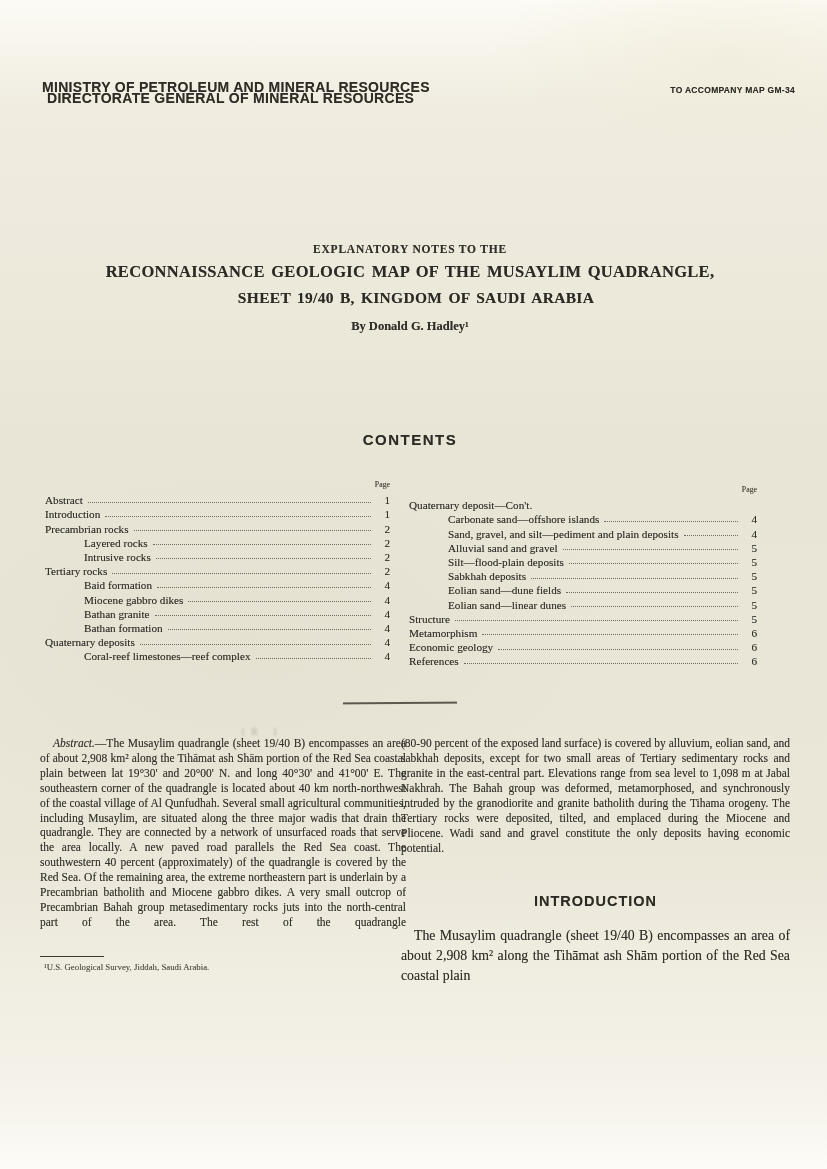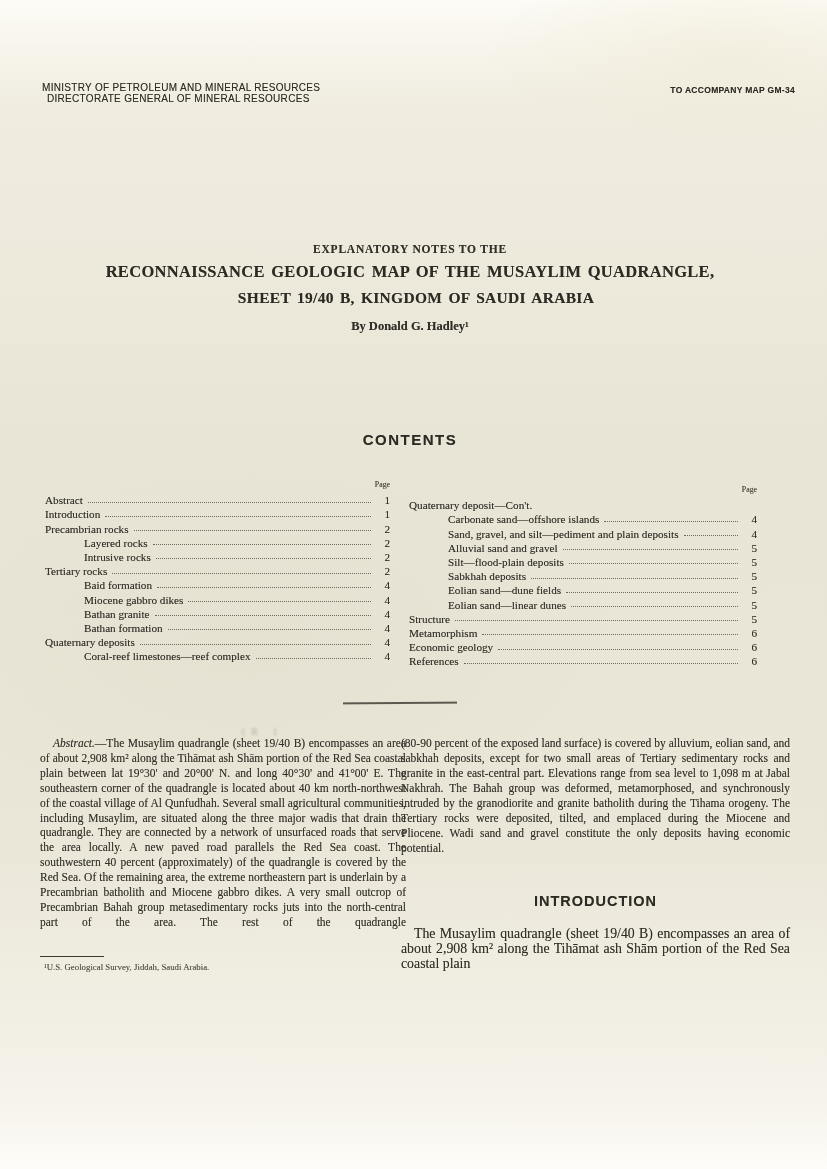--- a/index.html
+++ b/index.html
@@ -9,21 +9,21 @@
     color:#34312b;
     background:
       radial-gradient(340px 150px at 88% 5%, rgba(240,234,214,.55), transparent 70%),
       radial-gradient(500px 260px at 30% 55%, rgba(222,216,198,.35), transparent 75%),
       linear-gradient(180deg,#fcfbf5 0%,#f0ece0 9%,#e9e5d6 38%,#eae6d8 72%,#f5f3ea 94%,#fdfcf8 100%);
   }
   .page *{text-shadow:0 0 .5px rgba(55,50,40,.45);}
 
   
   .hdr-left{position:absolute;left:42px;top:82px;font-family:"Liberation Sans","DejaVu Sans",sans-serif;
-    font-size:10px;font-weight:400;letter-spacing:.3px;line-height:11px;color:#2e2c26;}
+    font-size:14px;font-weight:700;letter-spacing:.3px;line-height:11px;color:#2e2c26;}
   .hdr-left .l2{padding-left:5px;}
   .hdr-right{position:absolute;right:32px;top:85px;font-family:"Liberation Sans","DejaVu Sans",sans-serif;
     font-size:8.5px;font-weight:700;letter-spacing:.3px;color:#2e2c26;}
 
   
   .kicker{position:absolute;left:0;width:820px;top:243px;text-align:center;
     font-size:11.5px;font-weight:700;letter-spacing:.8px;color:#2f2d27;}
   .title1{position:absolute;left:0;width:820px;top:262px;text-align:center;
     font-size:16.5px;font-weight:700;letter-spacing:.3px;word-spacing:2px;color:#2c2a24;}
   .title2{position:absolute;left:0;width:820px;top:289px;text-align:center;
@@ -51,21 +51,21 @@
   .abs-lead{font-style:italic;}
   .abs-right{position:absolute;left:401px;top:736px;width:389px;font-size:11.5px;line-height:15px;text-align:justify;}
 
   
   .fn-rule{position:absolute;left:40px;top:956px;width:64px;border-top:1.2px solid #3c392f;}
   .footnote{position:absolute;left:44px;top:962px;font-size:8.8px;color:#555147;}
 
   
   .intro-h{position:absolute;left:401px;top:893px;width:389px;text-align:center;
     font-family:"Liberation Sans","DejaVu Sans",sans-serif;font-size:14.5px;font-weight:700;letter-spacing:1px;color:#2c2a24;}
-  .intro-p{position:absolute;left:401px;top:926px;width:389px;font-size:13.8px;line-height:15px;
+  .intro-p{position:absolute;left:401px;top:926px;width:389px;font-size:13.8px;line-height:20px;
     text-align:justify;text-indent:13px;color:#302e28;}
 
   
   .artifact-line{position:absolute;left:343px;top:702px;width:114px;height:1.6px;
     background:rgba(58,54,45,.8);transform:rotate(-.4deg);filter:blur(.3px);}
   .bleed{position:absolute;left:242px;top:712px;width:140px;font-size:10px;letter-spacing:6px;
     color:rgba(95,90,75,.35);filter:blur(.8px);text-shadow:none;margin-top:14px;}
 </style>
 </head>
 <body>

